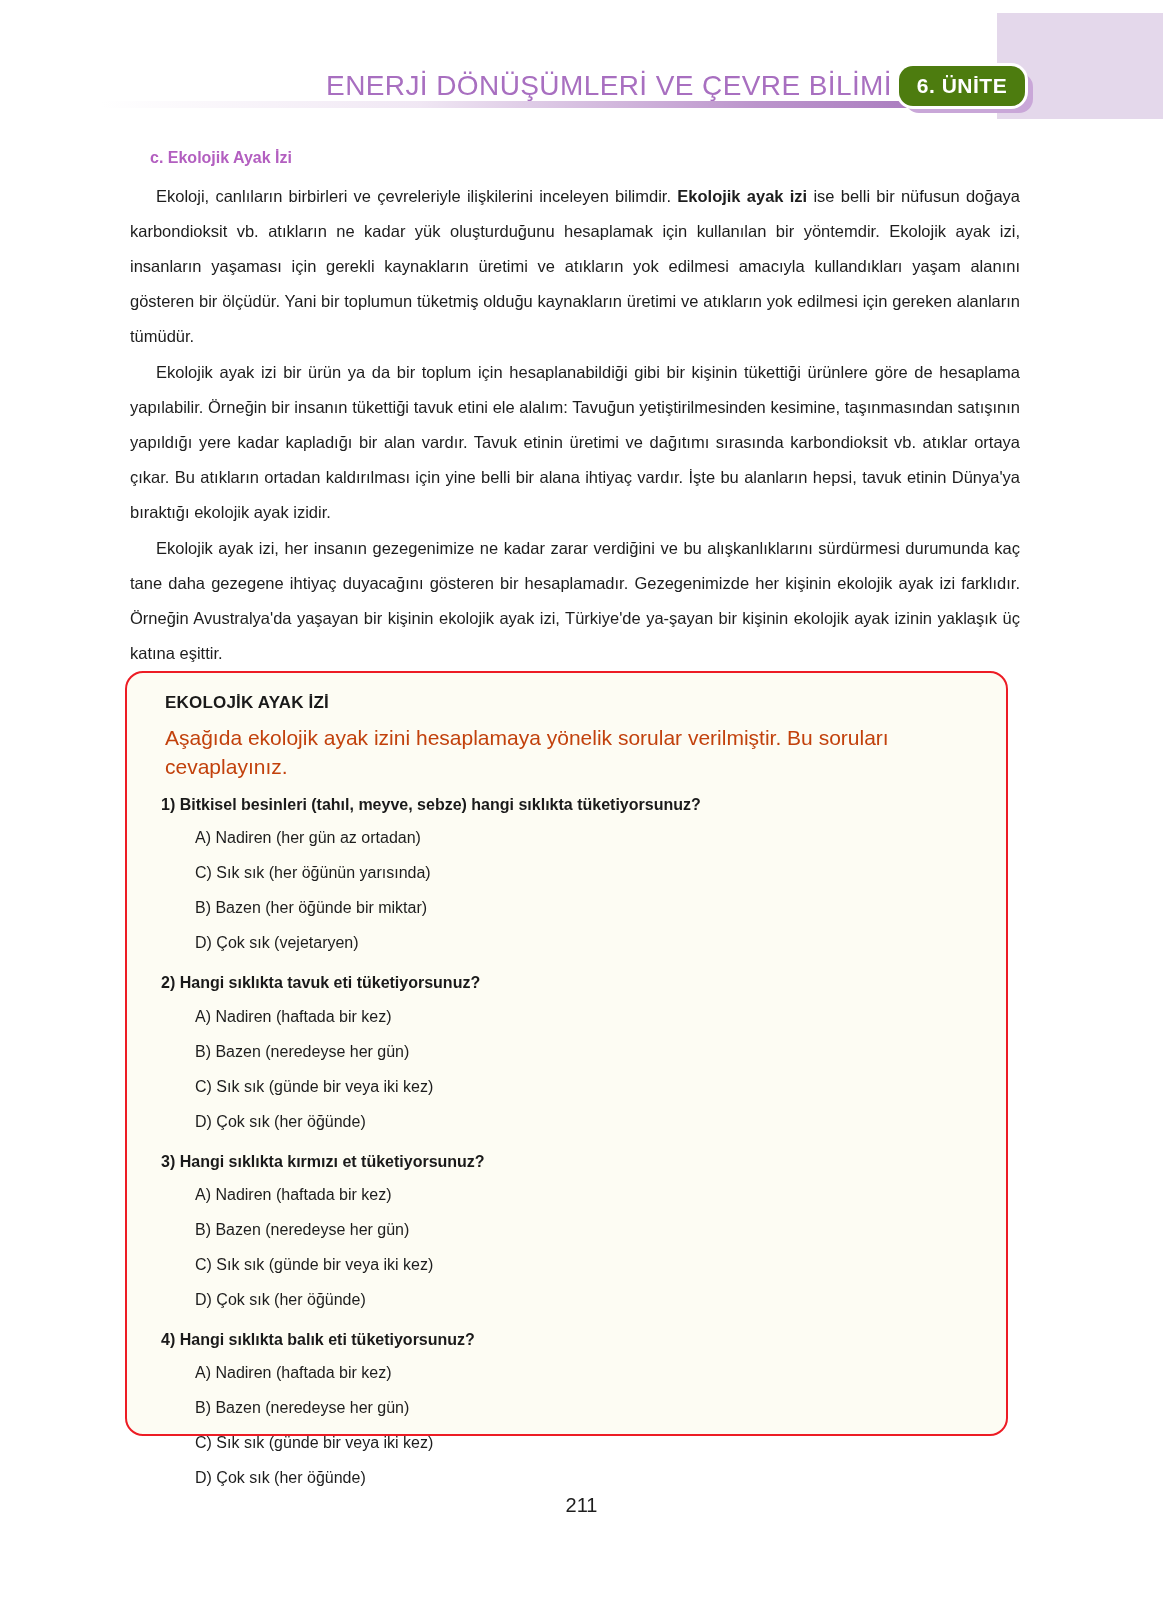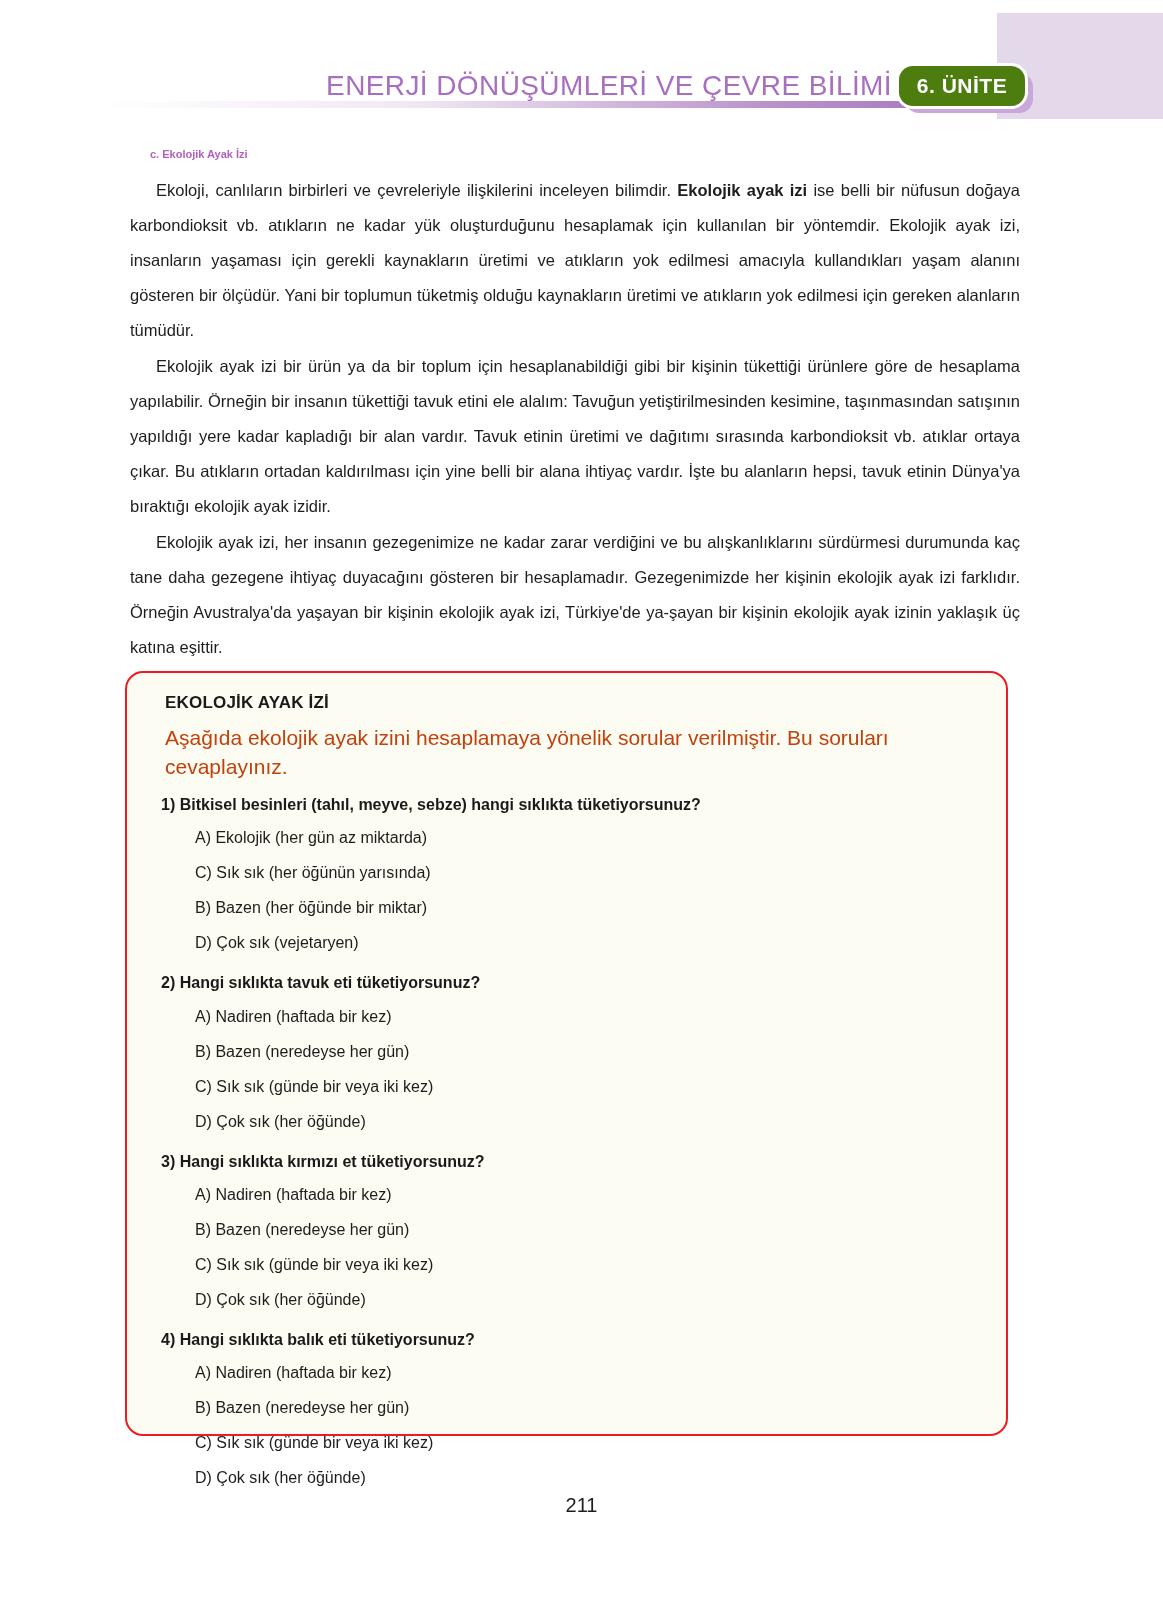--- a/index.html
+++ b/index.html
@@ -82,21 +82,21 @@
 
   
   .content {
     position: absolute;
     top: 148px;
     left: 130px;
     width: 890px;
   }
   .section-heading {
     color: #b35fc0;
-    font-size: 11px;
+    font-size: 16px;
     font-weight: bold;
     margin: 0 0 12px 20px;
     line-height: 1.2;
   }
   p.body {
     margin: 0 0 1px 0;
     font-size: 16.5px;
     line-height: 35px;
     text-align: justify;
     text-indent: 26px;
@@ -180,21 +180,21 @@
   <p class="body last-line">Siz de aşağıda verilen ekolojik ayak izi testini kullanarak kendi ekolojik ayak izinizi hesaplayınız.</p>
 
 </div>
 
 <div class="test-box">
 
   <div class="box-title">EKOLOJİK AYAK İZİ</div>
   <div class="box-intro">Aşağıda ekolojik ayak izini hesaplamaya yönelik sorular verilmiştir. Bu soruları cevaplayınız.</div>
 
   <div class="question">1) Bitkisel besinleri (tahıl, meyve, sebze) hangi sıklıkta tüketiyorsunuz?</div>
-  <div class="option">A) Ekolojik (her gün az miktarda)</div>
+  <div class="option">A) Nadiren (her gün az ortadan)</div>
   <div class="option">C) Sık sık (her öğünün yarısında)</div>
   <div class="option">B) Bazen (her öğünde bir miktar)</div>
   <div class="option">D) Çok sık (vejetaryen)</div>
 
   <div class="question">2) Hangi sıklıkta tavuk eti tüketiyorsunuz?</div>
   <div class="option">A) Nadiren (haftada bir kez)</div>
   <div class="option">B) Bazen (neredeyse her gün)</div>
   <div class="option">C) Sık sık (günde bir veya iki kez)</div>
   <div class="option">D) Çok sık (her öğünde)</div>
 

